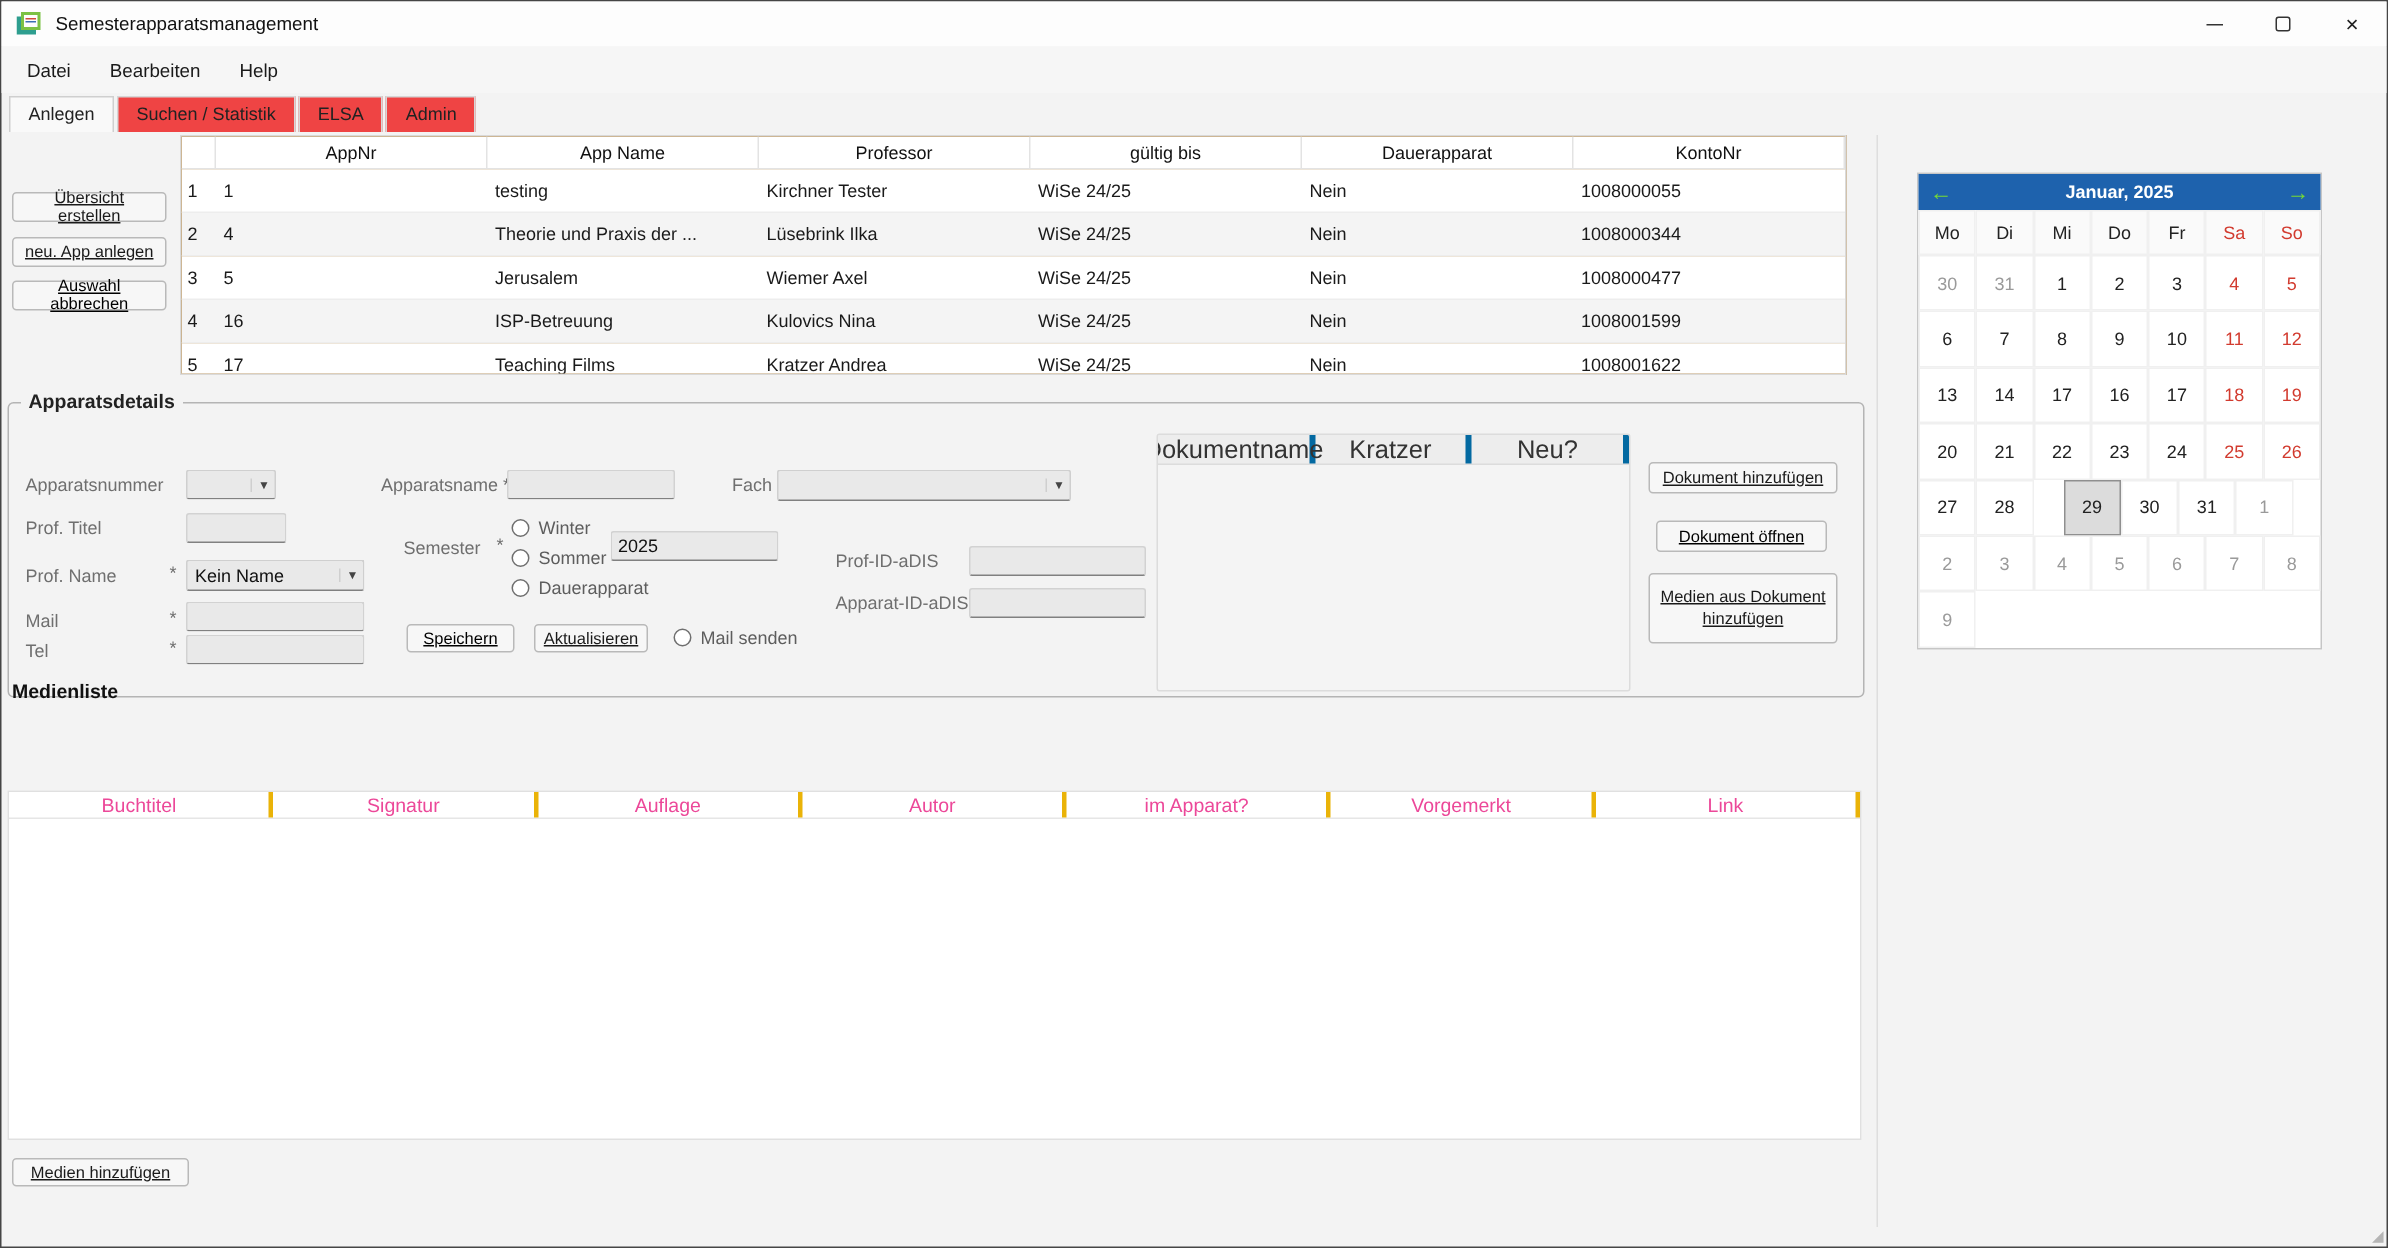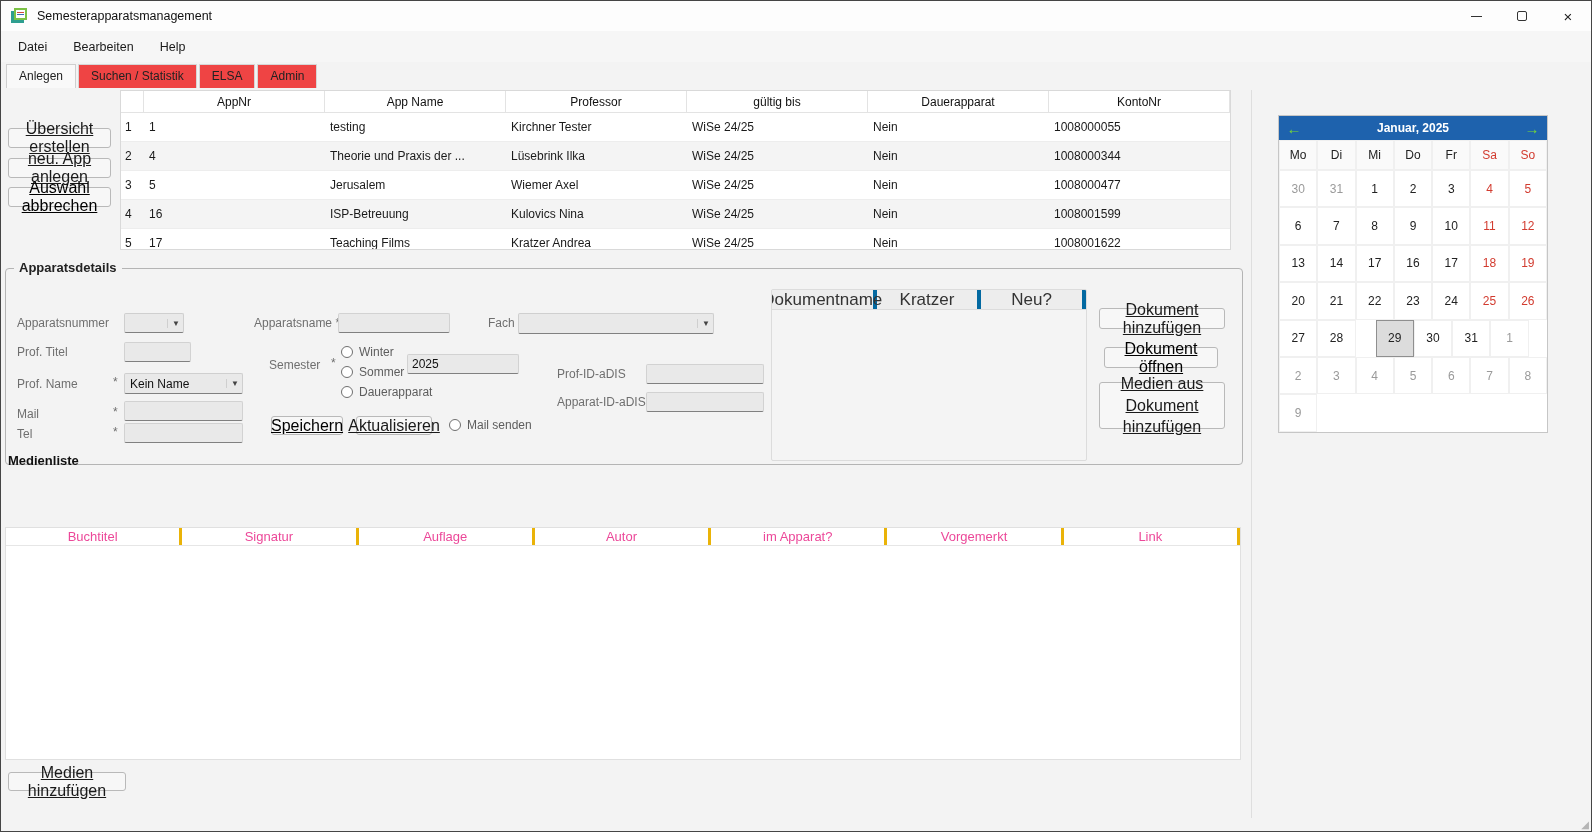--- a/index.html
+++ b/index.html
@@ -24,21 +24,21 @@
   .menubar { position:absolute; top:31px; left:1px; right:1px; height:31px; background:#f6f6f6; display:flex; align-items:center; padding-left:4px; }
   .menu-item { padding:5px 13px; font-size:12.5px; color:#1a1a1a; }
 
   
   .tabbar { position:absolute; top:64px; left:6px; height:24px; display:flex; gap:2px; }
   .tab { padding:4px 12px 3px; background:#ef4444; border:1px solid #d6d6d6; border-bottom:none; font-size:12px; color:#222; }
   .tab.active { background:#f9f9f9; border-color:#cfcfcf; }
 
   
   .btn { position:absolute; background:#f7f7f7; border:1px solid #b9b9b9; border-radius:3px;
-         font-size:16px; color:#1a1a1a; text-decoration:underline; display:flex; align-items:center;
+         font-size:11px; color:#1a1a1a; text-decoration:underline; display:flex; align-items:center;
          justify-content:center; padding:2px 6px; text-align:center; }
   .btn.disabled { color:#000000; }
   .btn.multiline { white-space:normal; line-height:1.35; }
 
   
   .apps-table { position:absolute; left:120px; top:90px; width:1111px; height:160px; background:#a16207; border:1px solid #d9d9d9; overflow:hidden; }
   .thead { display:flex; height:22px; border-bottom:1px solid #e3e3e3; background:#fff; }
   .th { border-right:1px solid #e3e3e3; display:flex; align-items:center; justify-content:center; font-size:12px; color:#111; }
   .th.corner { width:23px; flex:0 0 auto; }
   .th.col { width:181px; flex:0 0 auto; }

